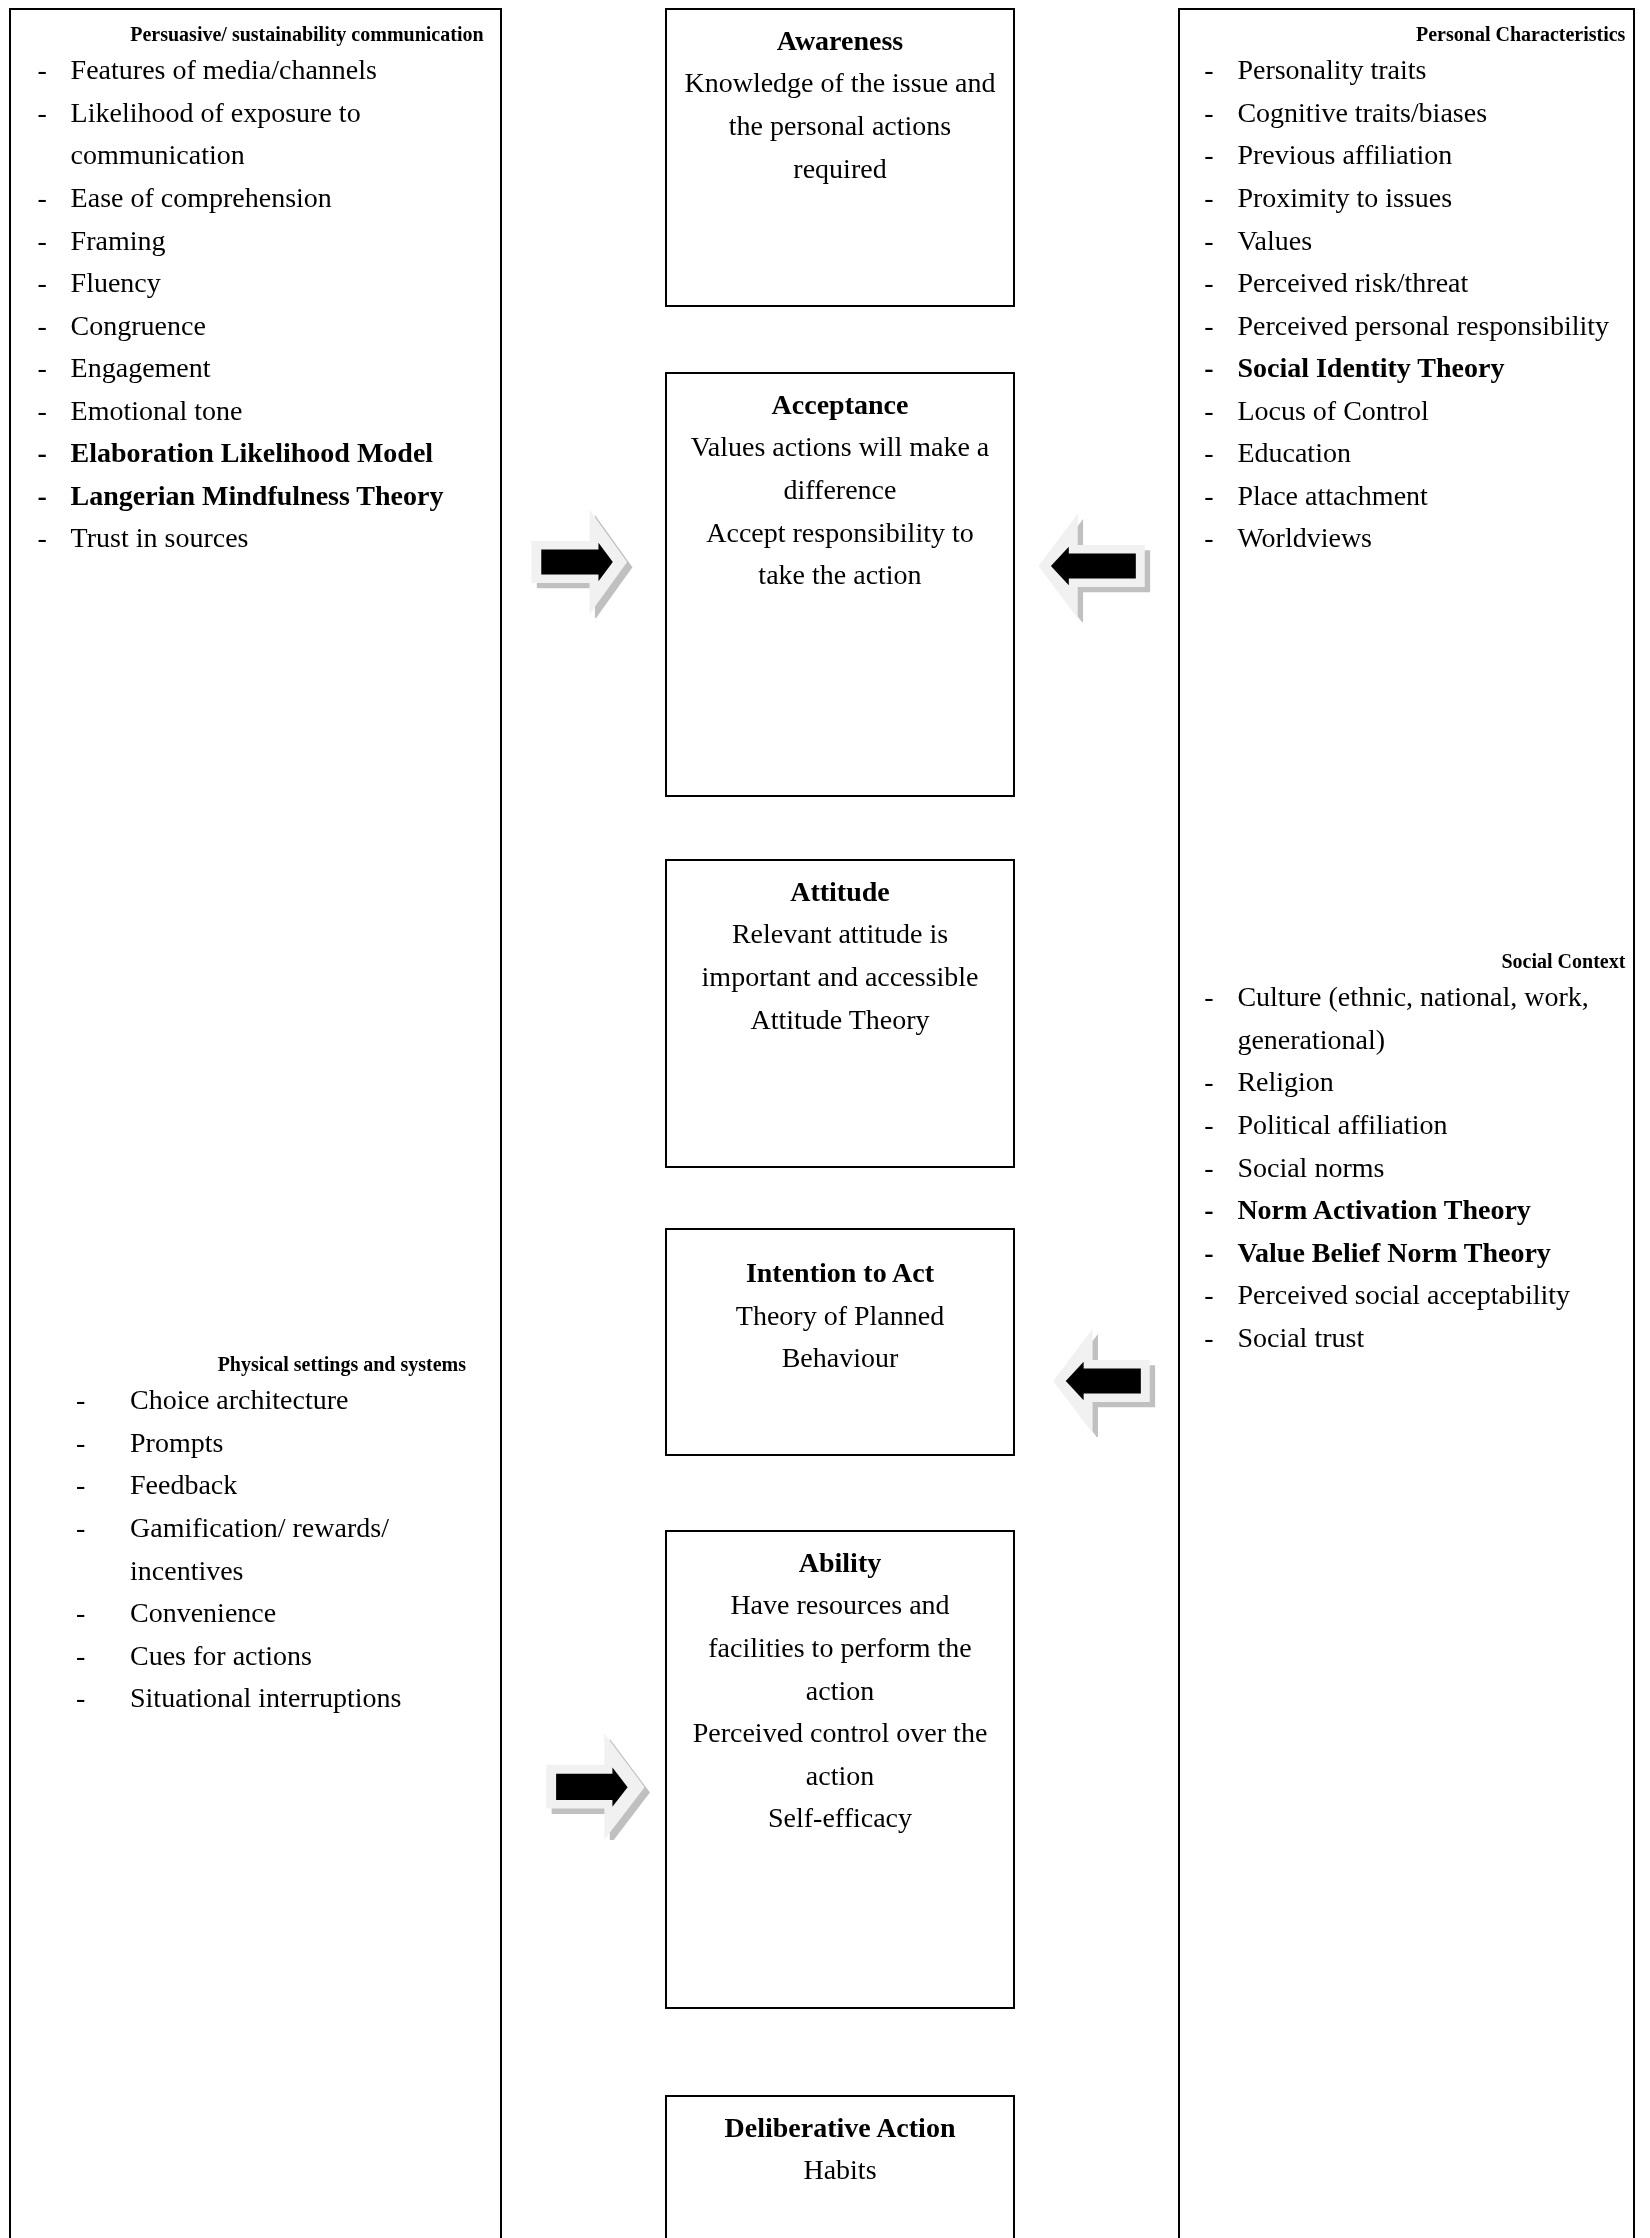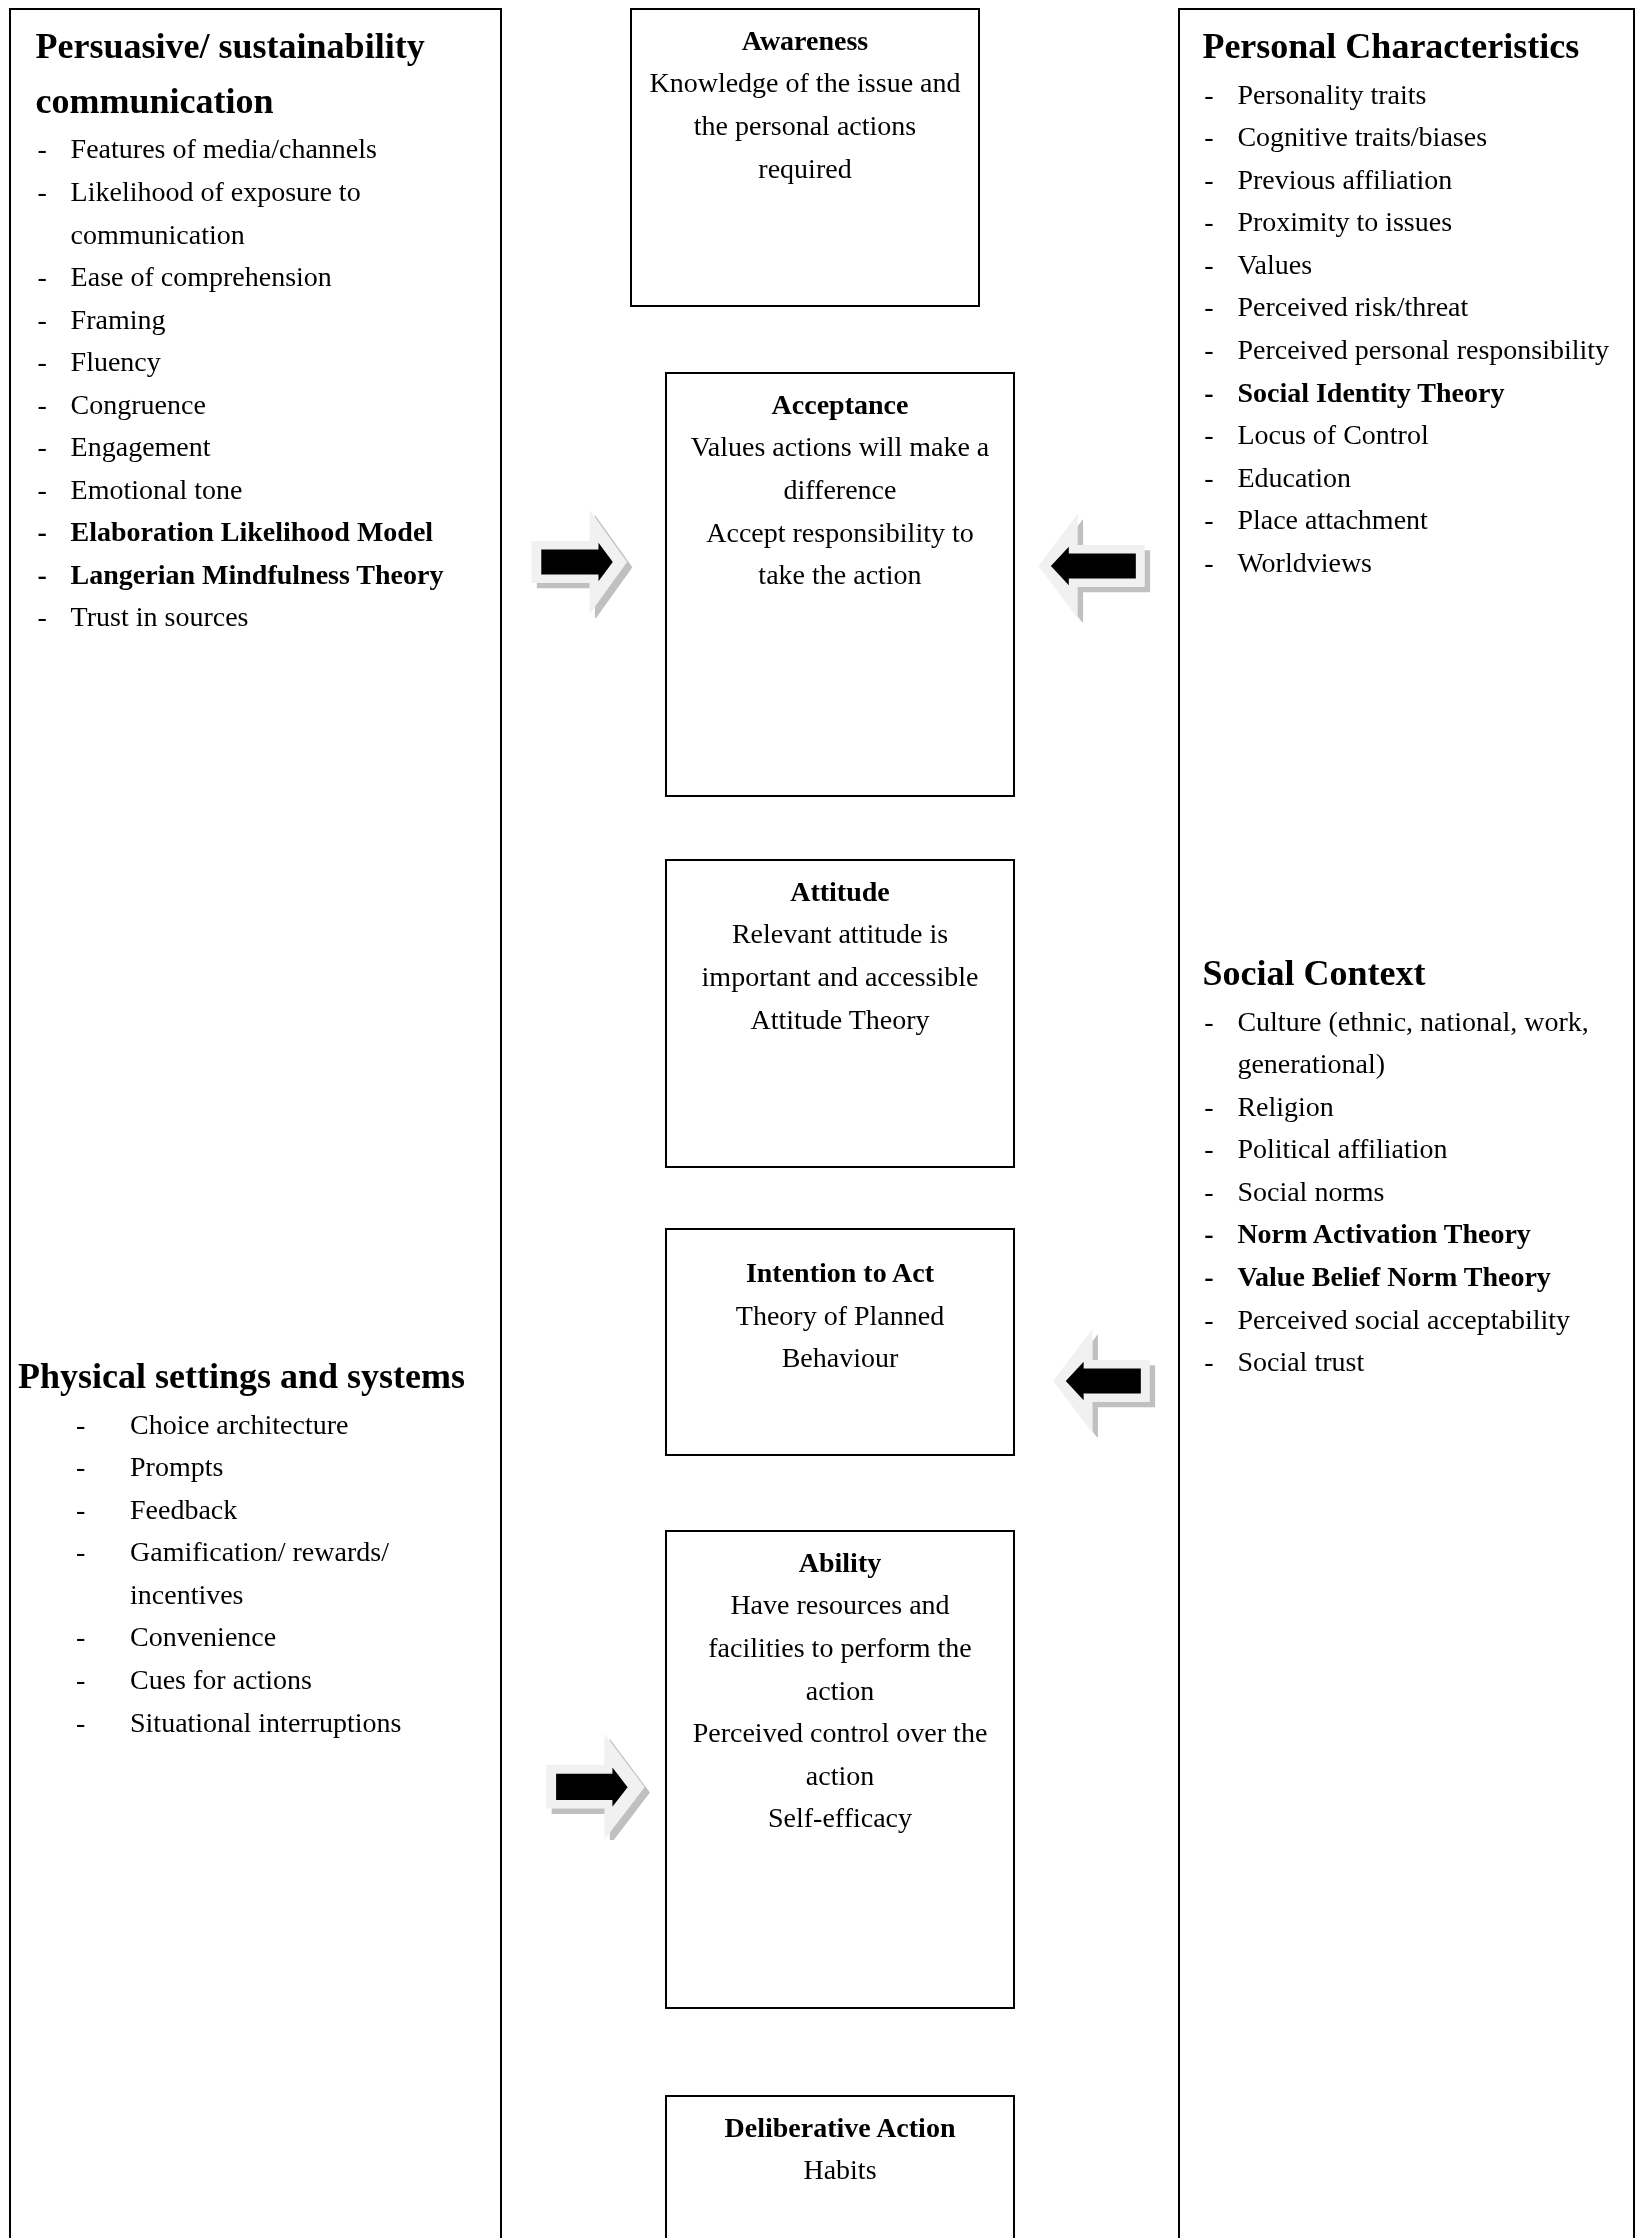--- a/index.html
+++ b/index.html
@@ -24,24 +24,24 @@
   .box {
     position: absolute;
     box-sizing: border-box;
     border: 2.2px solid #000000;
     background: #ffffff;
   }
 
   
   .col-head {
     font-weight: bold;
-    font-size: 36px;
+    font-size: 20px;
     line-height: 1.52;
     margin: 0;
-    text-align: left;
+    text-align: right;
   }
   .bullets {
     list-style: none;
     margin: 0;
     padding: 0;
   }
   .bullets li {
     position: relative;
     font-size: 28px;
     line-height: 1.52;
@@ -112,21 +112,21 @@
         <li><span class="dash">-</span><span>Prompts</span></li>
         <li><span class="dash">-</span><span>Feedback</span></li>
         <li><span class="dash">-</span><span>Gamification/ rewards/ incentives</span></li>
         <li><span class="dash">-</span><span>Convenience</span></li>
         <li><span class="dash">-</span><span>Cues for actions</span></li>
         <li><span class="dash">-</span><span>Situational interruptions</span></li>
       </ul>
     </div>
   </div>
 
-  <div class="box stage" style="left:630px; top:8px; width:350px; height:299px;">
+  <div class="box stage" style="left:665px; top:8px; width:350px; height:299px;">
     <div class="stage-inner" style="padding:9.9px 13.4px 0 13.4px;">
       <div class="stage-title">Awareness</div>
       <div class="stage-line">Knowledge of the issue and the personal actions required</div>
     </div>
   </div>
 
   <div class="box stage" style="left:665px; top:372px; width:350px; height:425px;">
     <div class="stage-inner" style="padding:9.9px 12.5px 0 12.5px;">
       <div class="stage-title">Acceptance</div>
       <div class="stage-line">Values actions will make a difference</div>

